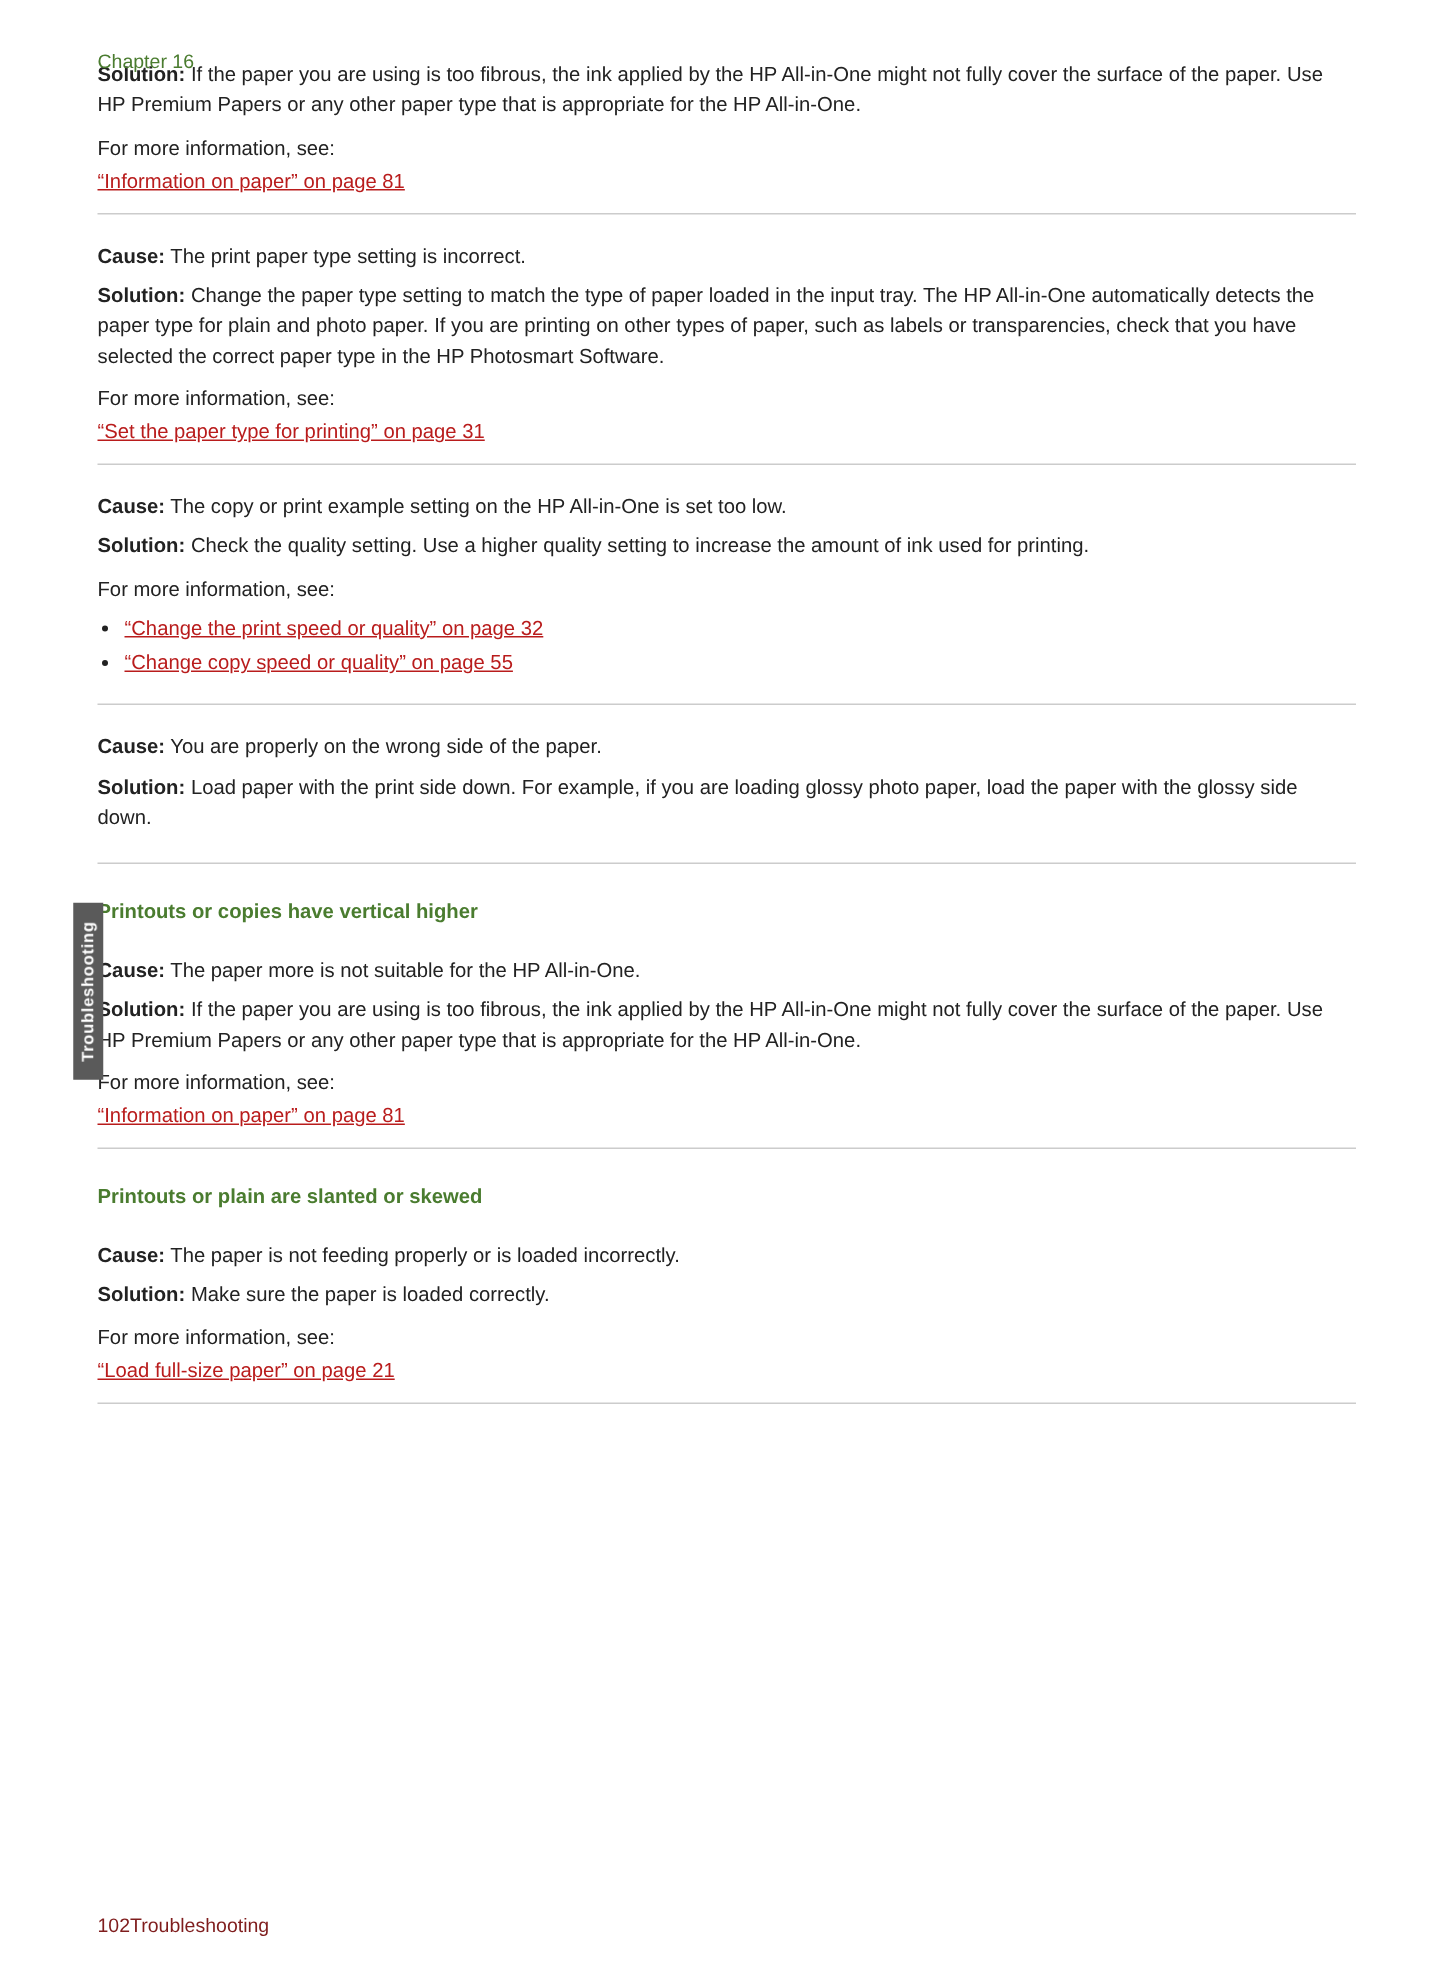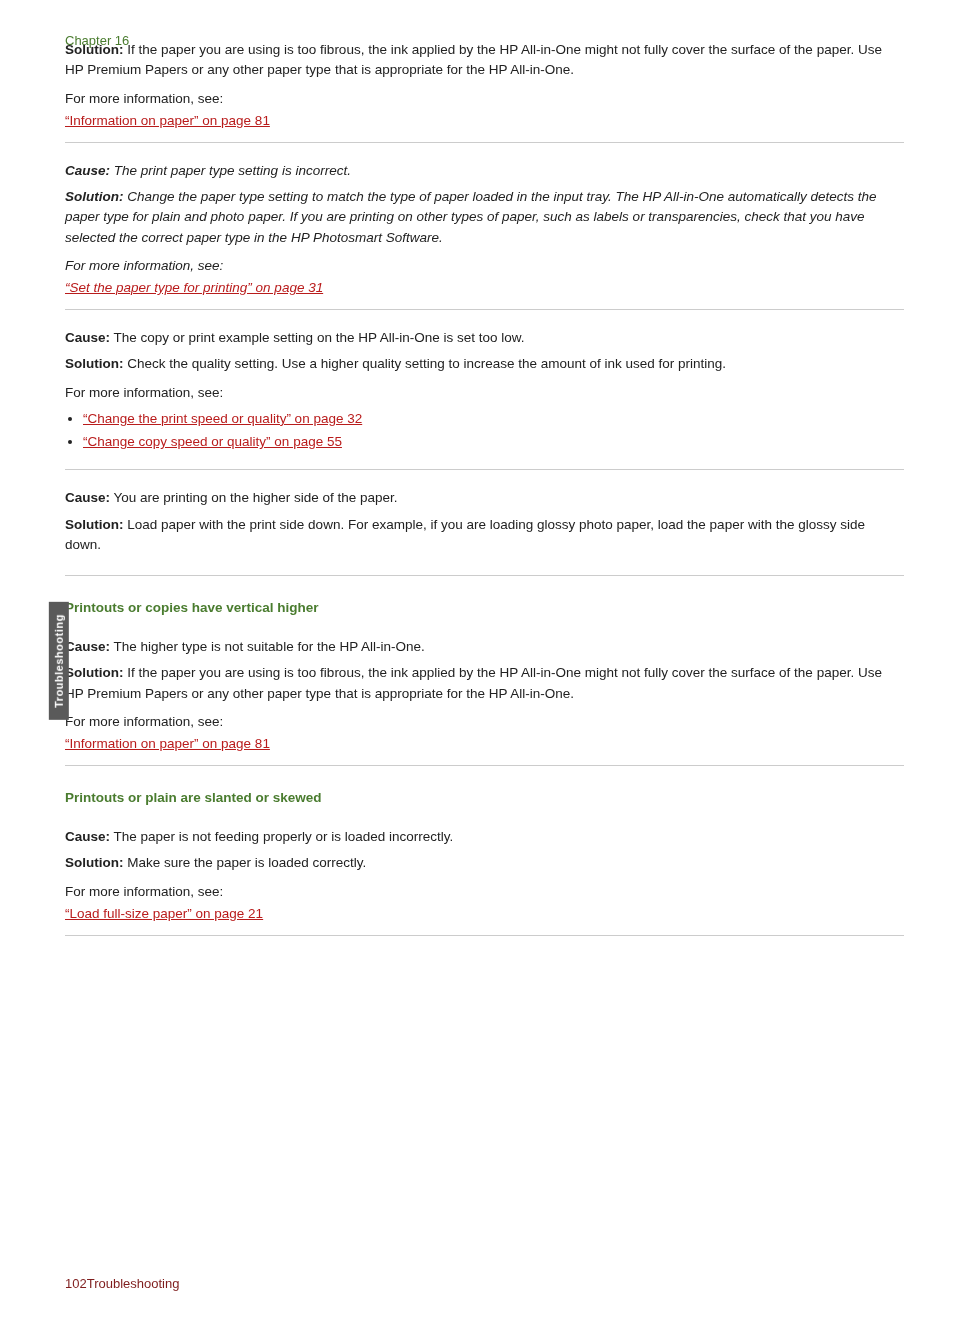--- a/index.html
+++ b/index.html
@@ -147,21 +147,21 @@
 
     <div class="section-block" style="padding-left:0; padding-top:10px;">
       <p class="solution-line">
         <span class="bold">Solution:</span>
         <span>  If the paper you are using is too fibrous, the ink applied by the HP All-in-One might not fully cover the surface of the paper. Use HP Premium Papers or any other paper type that is appropriate for the HP All-in-One.</span>
       </p>
       <p class="for-more">For more information, see:</p>
       <a class="link-ref" href="#">“Information on paper” on page 81</a>
     </div>
 
-    <div class="section-block" style="padding-left:0;font-style:italic;">
+    <div class="section-block" style="padding-left:0;">
       <p class="cause-line">
         <span class="bold">Cause:</span>
         <span>  The print paper type setting is incorrect.</span>
       </p>
       <p class="solution-line">
         <span class="bold">Solution:</span>
         <span>  Change the paper type setting to match the type of paper loaded in the input tray. The HP All-in-One automatically detects the paper type for plain and photo paper. If you are printing on other types of paper, such as labels or transparencies, check that you have selected the correct paper type in the HP Photosmart Software.</span>
       </p>
       <p class="for-more">For more information, see:</p>
       <a class="link-ref" href="#">“Set the paper type for printing” on page 31</a>
@@ -183,36 +183,36 @@
         </li>
         <li>
           <a class="link-ref" href="#">“Change copy speed or quality” on page 55</a>
         </li>
       </ul>
     </div>
 
     <div class="section-block" style="padding-left:0; border-bottom: 1px solid #ccc;">
       <p class="cause-line">
         <span class="bold">Cause:</span>
-        <span>  You are printing on the higher side of the paper.</span>
+        <span>  You are properly on the wrong side of the paper.</span>
       </p>
       <p class="solution-line">
         <span class="bold">Solution:</span>
         <span>  Load paper with the print side down. For example, if you are loading glossy photo paper, load the paper with the glossy side down.</span>
       </p>
     </div>
 
     <div class="heading-block" style="padding-left:0; padding-top:24px; padding-bottom:8px;">
       <p class="section-heading">Printouts or copies have vertical higher</p>
     </div>
 
     <div class="section-block" style="padding-left:0; padding-top:4px; border-bottom: 1px solid #ccc;">
       <p class="cause-line">
         <span class="bold">Cause:</span>
-        <span>  The higher type is not suitable for the HP All-in-One.</span>
+        <span>  The paper more is not suitable for the HP All-in-One.</span>
       </p>
       <p class="solution-line">
         <span class="bold">Solution:</span>
         <span>  If the paper you are using is too fibrous, the ink applied by the HP All-in-One might not fully cover the surface of the paper. Use HP Premium Papers or any other paper type that is appropriate for the HP All-in-One.</span>
       </p>
       <p class="for-more">For more information, see:</p>
       <a class="link-ref" href="#">“Information on paper” on page 81</a>
     </div>
 
     <div class="heading-block" style="padding-left:0; padding-top:24px; padding-bottom:8px;">

